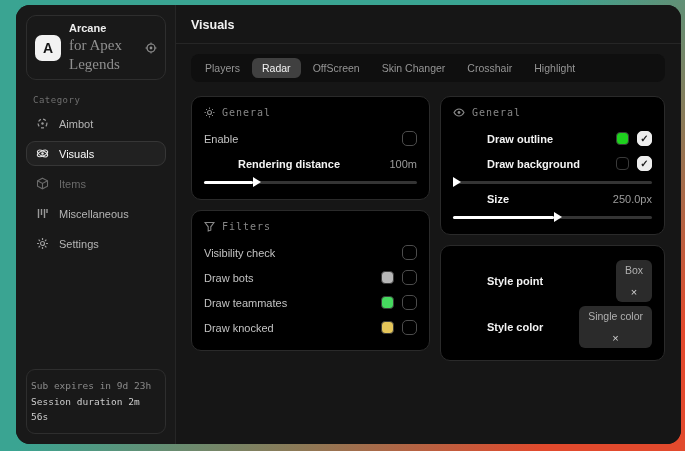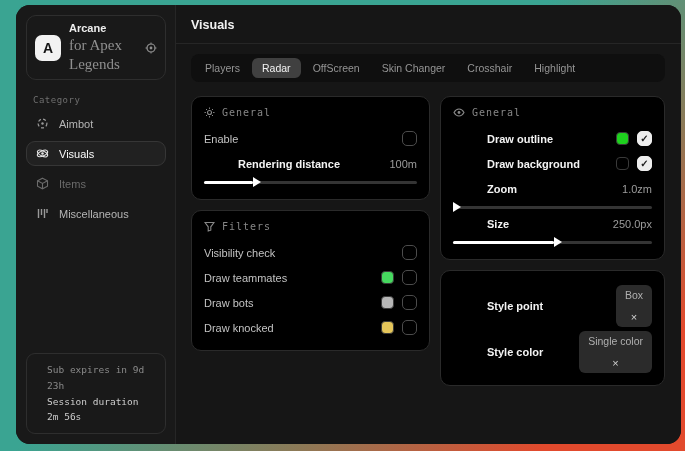--- a/index.html
+++ b/index.html
@@ -41,21 +41,21 @@
     display:flex; align-items:center; gap:9px; padding:5px 9px;
     font-size:11px; color:#b5b5b5; border:1px solid transparent; border-radius:9px;
     cursor:pointer; min-height:25px;
   }
   .nav-item .nicon { width:14px; text-align:center; color:#9a9a9a; font-size:11px; display:inline-flex; }
   .nav-item.selected { background:#212121; border-color:#363636; color:#fafafa; }
   .nav-item.selected .nicon { color:#e5e5e5; }
   .nav-item.dim, .nav-item.dim .nicon { color:#6b6b6b; }
   .side-spacer { flex:1; }
   .footer-card {
-    border:1px solid #2e2e2e; border-radius:9px; padding:8px 20px;
+    border:1px solid #2e2e2e; border-radius:9px; padding:8px 4px;
     font-family:"DejaVu Sans Mono", monospace; line-height:1.65;
   }
   .footer-line1 { font-size:9.5px; color:#8a8a8a; }
   .footer-line2 { font-size:9.5px; color:#cdcdcd; }
   
   .main { flex:1; display:flex; flex-direction:column; background:#161616; }
   .main-header { padding:13px 16px 11px 15px; border-bottom:1px solid #262626; }
   .main-title { font-size:12.5px; font-weight:bold; color:#f1f1f1; }
   .tabbar {
     margin:10px 16px 0 15px; background:#0f0f0f; border-radius:8px;
@@ -167,20 +167,29 @@
         <span>Items</span>
       </div>
       <div class="nav-item">
         <span class="nicon">
           <svg width="13" height="13" viewBox="0 0 13 13">
               <path d="M2.5 2v9M5.5 2v6M8.5 2v9M11 2v4" stroke="currentColor" stroke-width="1.4"></path>
             </svg>
         </span>
         <span>Miscellaneous</span>
       </div>
+      <div class="nav-item">
+        <span class="nicon">
+          <svg width="13" height="13" viewBox="0 0 13 13">
+              <circle cx="6.5" cy="6.5" r="2" fill="none" stroke="currentColor" stroke-width="1.2"></circle>
+              <path d="M6.5 1v2M6.5 10v2M1 6.5h2M10 6.5h2M2.6 2.6l1.4 1.4M9 9l1.4 1.4M10.4 2.6 9 4M4 9l-1.4 1.4" stroke="currentColor" stroke-width="1.2"></path>
+            </svg>
+        </span>
+        <span>Settings</span>
+      </div>
     </div>
 
     <div class="side-spacer"></div>
 
     <div class="footer-card">
       <div class="footer-line1">Sub expires in 9d 23h</div>
       <div class="footer-line2">Session duration 2m 56s</div>
     </div>
   </div>
 
@@ -233,30 +242,30 @@
                   <path d="M1 1.5h9L6.8 5.8v3.4L4.2 10V5.8Z" fill="none" stroke="currentColor" stroke-width="1.1"></path>
                 </svg>
             </span>
             <span>Filters</span>
           </div>
           <div class="row">
             <span class="row-label">Visibility check</span>
             <span class="checkbox"></span>
           </div>
           <div class="row">
+            <span class="row-label">Draw bots</span>
+            <span class="ctrl-group">
+              <span class="swatch" style="background: rgb(183, 183, 183);"></span>
+              <span class="checkbox"></span>
+            </span>
+          </div>
+          <div class="row">
             <span class="row-label">Draw teammates</span>
             <span class="ctrl-group">
               <span class="swatch" style="background: rgb(70, 217, 95);"></span>
-              <span class="checkbox"></span>
-            </span>
-          </div>
-          <div class="row">
-            <span class="row-label">Draw bots</span>
-            <span class="ctrl-group">
-              <span class="swatch" style="background: rgb(183, 183, 183);"></span>
               <span class="checkbox"></span>
             </span>
           </div>
           <div class="row">
             <span class="row-label">Draw knocked</span>
             <span class="ctrl-group">
               <span class="swatch" style="background: rgb(229, 198, 90);"></span>
               <span class="checkbox"></span>
             </span>
           </div>
@@ -285,24 +294,20 @@
           </div>
           <div class="row">
             <span class="row-label strong">Draw background</span>
             <span class="ctrl-group">
               <span class="swatch" style="background: rgb(0, 0, 0);"></span>
               <span class="checkbox checked">
                   <span class="tick">✓</span>
                 </span>
             </span>
           </div>
-          <div class="row">
-            <span class="row-label strong">Zoom</span>
-            <span class="row-value">1.0zm</span>
-          </div>
           <div class="slider">
             <div class="fill" style="width: 0%;">
                 <span class="thumb"></span>
               </div>
           </div>
           <div class="row">
             <span class="row-label strong">Size</span>
             <span class="row-value">250.0px</span>
           </div>
           <div class="slider">

